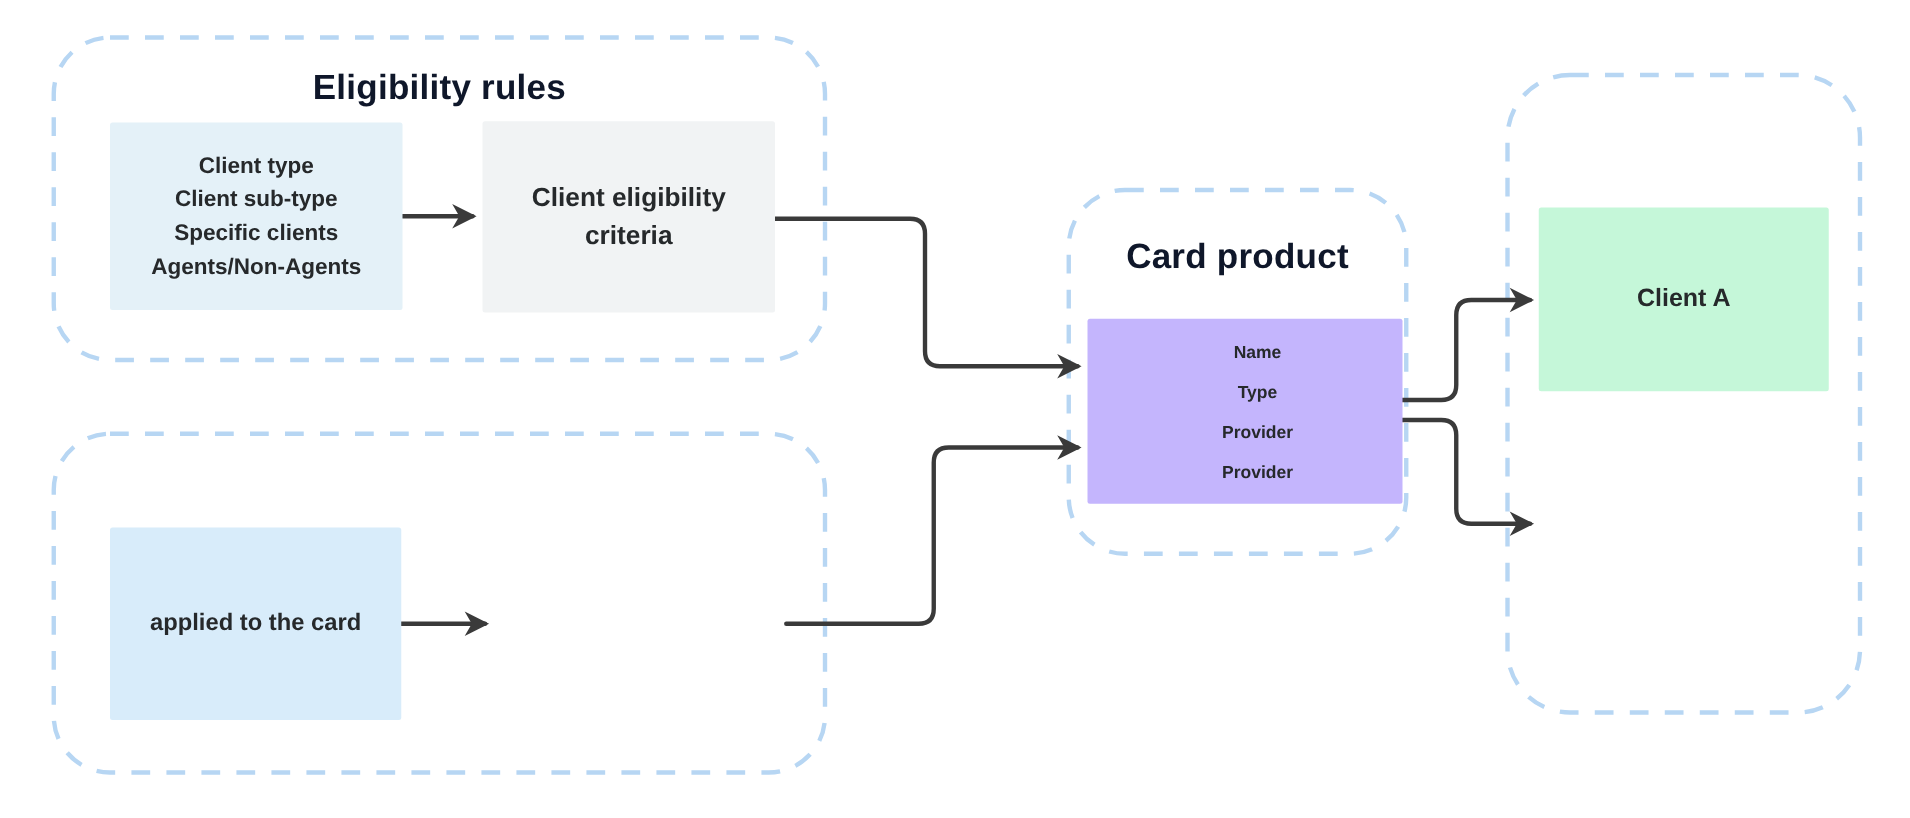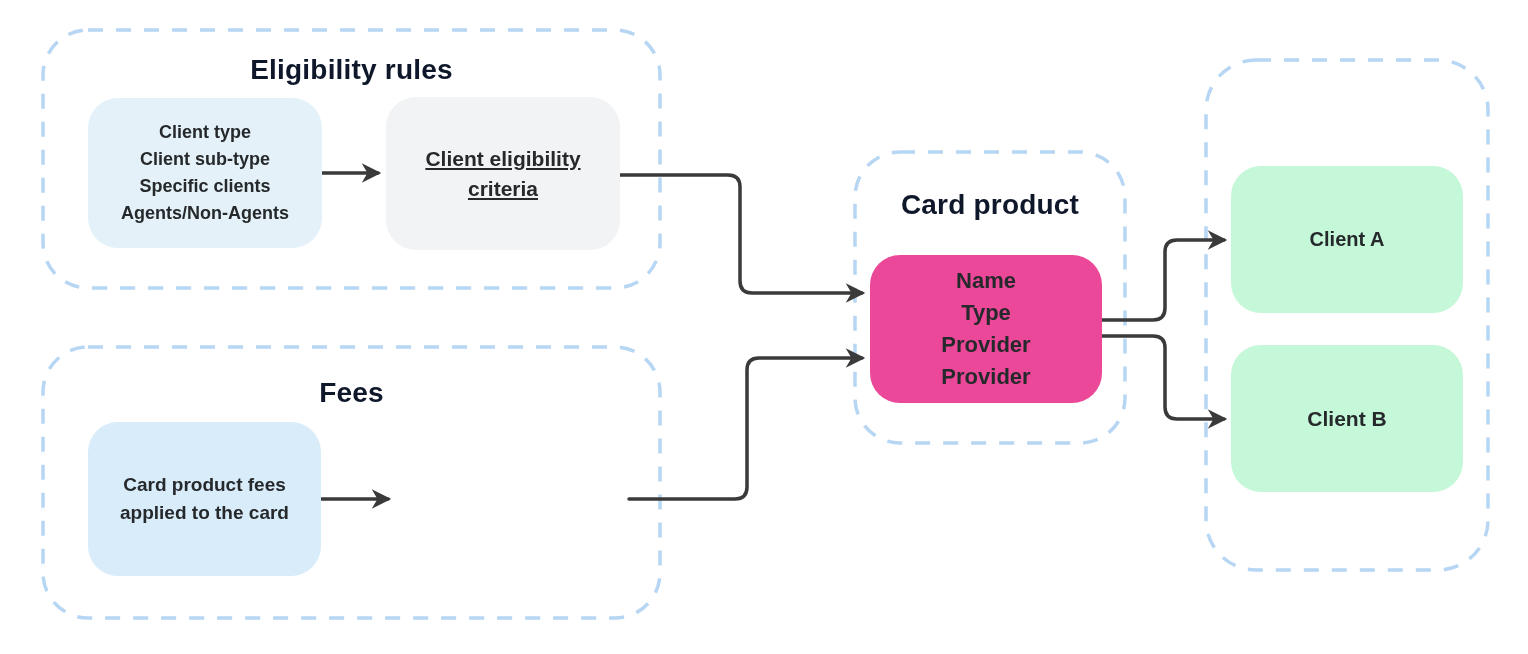--- a/index.html
+++ b/index.html
@@ -23,54 +23,54 @@
   .group-title {
     position: absolute;
     text-align: center;
     font-weight: bold;
     font-size: 28px;
     color: #0f172a;
     letter-spacing: 0.2px;
   }
   .node {
     position: absolute;
-    border-radius: 30px;
+    border-radius: 2px;
     display: flex;
     flex-direction: column;
     align-items: center;
     justify-content: center;
     text-align: center;
     font-weight: bold;
     color: #26292b;
   }
   .node .line { display: block; }
   .node-eligibility-inputs {
     left: 88px; top: 98px; width: 234px; height: 150px;
     background: #e4f1f8;
     font-size: 18px; line-height: 27px;
   }
   .node-eligibility-criteria {
     left: 386px; top: 97px; width: 234px; height: 153px;
     background: #f1f3f4;
-    font-size: 21px; line-height: 30px; text-decoration: underline;
+    font-size: 21px; line-height: 30px;
   }
   .node-fees-input {
     left: 88px; top: 422px; width: 233px; height: 154px;
     background: #d8ecfa;
     font-size: 19px; line-height: 28px;
   }
   .node-price-list {
     left: 396px; top: 423px; width: 233px; height: 152px;
     background: #dcf4c9;
     font-size: 22px; line-height: 30px;
   }
   .node-card-product {
     left: 870px; top: 255px; width: 232px; height: 148px;
-    background: #ec4899;
-    font-size: 22px; line-height: 32px;
+    background: #c4b5fd;
+    font-size: 14px; line-height: 32px; padding-left: 20px;
   }
   .node-client-a {
     left: 1231px; top: 166px; width: 232px; height: 147px;
     background: #c5f7d9;
     font-size: 20px;
   }
   .node-client-b {
     left: 1231px; top: 345px; width: 232px; height: 147px;
     background: #c5f7d9;
     font-size: 21px;
@@ -103,49 +103,44 @@
       <path d="M322,173 H378"></path>
       <path d="M620,175 H728 Q740,175 740,187 V281 Q740,293 752,293 H862"></path>
       <path d="M321,499 H388"></path>
       <path d="M629,499 H735 Q747,499 747,487 V370 Q747,358 759,358 H862"></path>
       <path d="M1102,320 H1153 Q1165,320 1165,308 V252 Q1165,240 1177,240 H1224"></path>
       <path d="M1102,336 H1153 Q1165,336 1165,348 V407 Q1165,419 1177,419 H1224"></path>
     </g>
   </svg>
 
   <div class="group-title title-eligibility">Eligibility rules</div>
-  <div class="group-title title-fees">Fees</div>
   <div class="group-title title-card-product">Card product</div>
 
   <div class="node node-eligibility-inputs">
     <span class="line">Client type</span>
     <span class="line">Client sub-type</span>
     <span class="line">Specific clients</span>
     <span class="line">Agents/Non-Agents</span>
   </div>
 
   <div class="node node-eligibility-criteria">
     <span class="line">Client eligibility</span>
     <span class="line">criteria</span>
   </div>
 
   <div class="node node-fees-input">
-    <span class="line">Card product fees</span>
     <span class="line">applied to the card</span>
   </div>
 
 
   <div class="node node-card-product">
     <span class="line">Name</span>
     <span class="line">Type</span>
     <span class="line">Provider</span>
     <span class="line">Provider</span>
   </div>
 
   <div class="node node-client-a">
     <span class="line">Client A</span>
   </div>
 
-  <div class="node node-client-b">
-    <span class="line">Client B</span>
-  </div>
 
 </div>
 
 </body></html>

